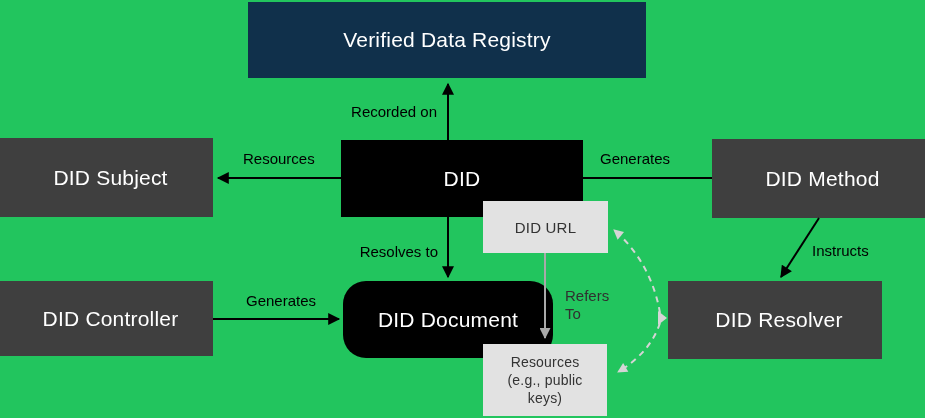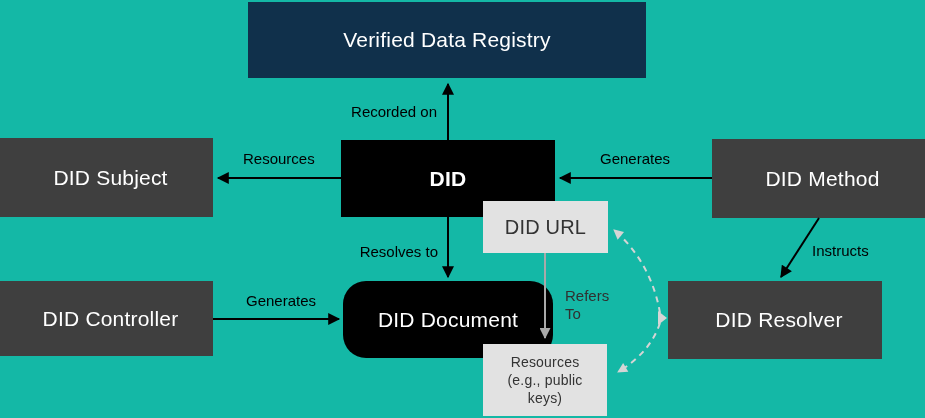--- a/index.html
+++ b/index.html
@@ -1,43 +1,43 @@
 <!DOCTYPE html>
 <html><head>
 <meta charset="utf-8">
 <style>
   * { margin: 0; padding: 0; box-sizing: border-box; }
   html, body { background: #ffffff; }
   .canvas {
     position: relative;
     width: 925px;
     height: 418px;
-    background: #14b8a6;
+    background: #22c55e;
     font-family: "Liberation Sans", sans-serif;
     overflow: hidden;
   }
   .node {
     position: absolute;
     display: flex;
     align-items: center;
     justify-content: center;
     text-align: center;
     color: #ffffff;
     font-size: 21px;
     letter-spacing: 0.2px;
   }
   .navy  { background: #10304b; }
   .black { background: #000000; }
   .gray  { background: #3f3f3f; padding-left: 8px; }
-  .light { background: #e2e2e2; color: #333333; font-size: 20px; }
+  .light { background: #e2e2e2; color: #333333; font-size: 15px; }
 
   
   .n-vdr        { left: 248px; top: 2px;   width: 398px; height: 76px; z-index: 2; }
   .n-subject    { left: 0px;   top: 138px; width: 213px; height: 79px; z-index: 2; }
-  .n-did        { left: 341px; top: 140px; width: 214px; height: 77px; z-index: 2; font-weight: bold; }
+  .n-did        { left: 341px; top: 140px; width: 242px; height: 77px; z-index: 2; }
   .n-method     { left: 712px; top: 139px; width: 213px; height: 79px; z-index: 2; }
   .n-url        { left: 483px; top: 201px; width: 125px; height: 52px; z-index: 3; }
   .n-controller { left: 0px;   top: 281px; width: 213px; height: 75px; z-index: 2; }
   .n-document   { left: 343px; top: 281px; width: 210px; height: 77px; z-index: 2; border-radius: 23px; }
   .n-resolver   { left: 668px; top: 281px; width: 214px; height: 78px; z-index: 2; }
   .n-resources  { left: 483px; top: 344px; width: 124px; height: 72px; z-index: 3;
                   font-size: 14px; line-height: 18px; }
 
   .connectors { position: absolute; left: 0; top: 0; z-index: 4; }
 

